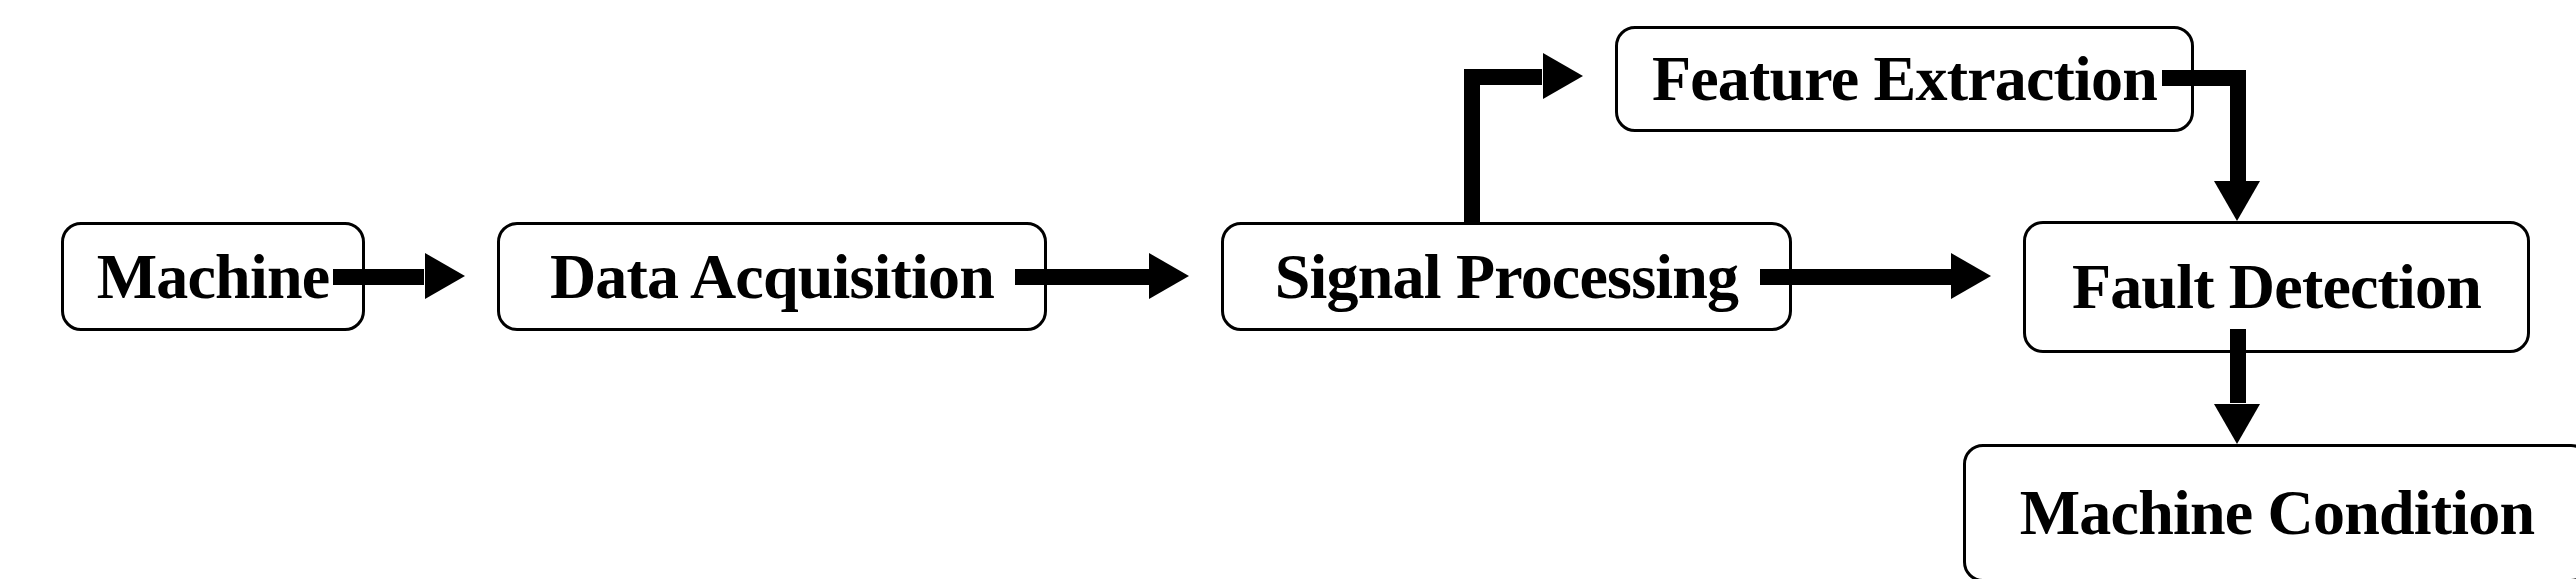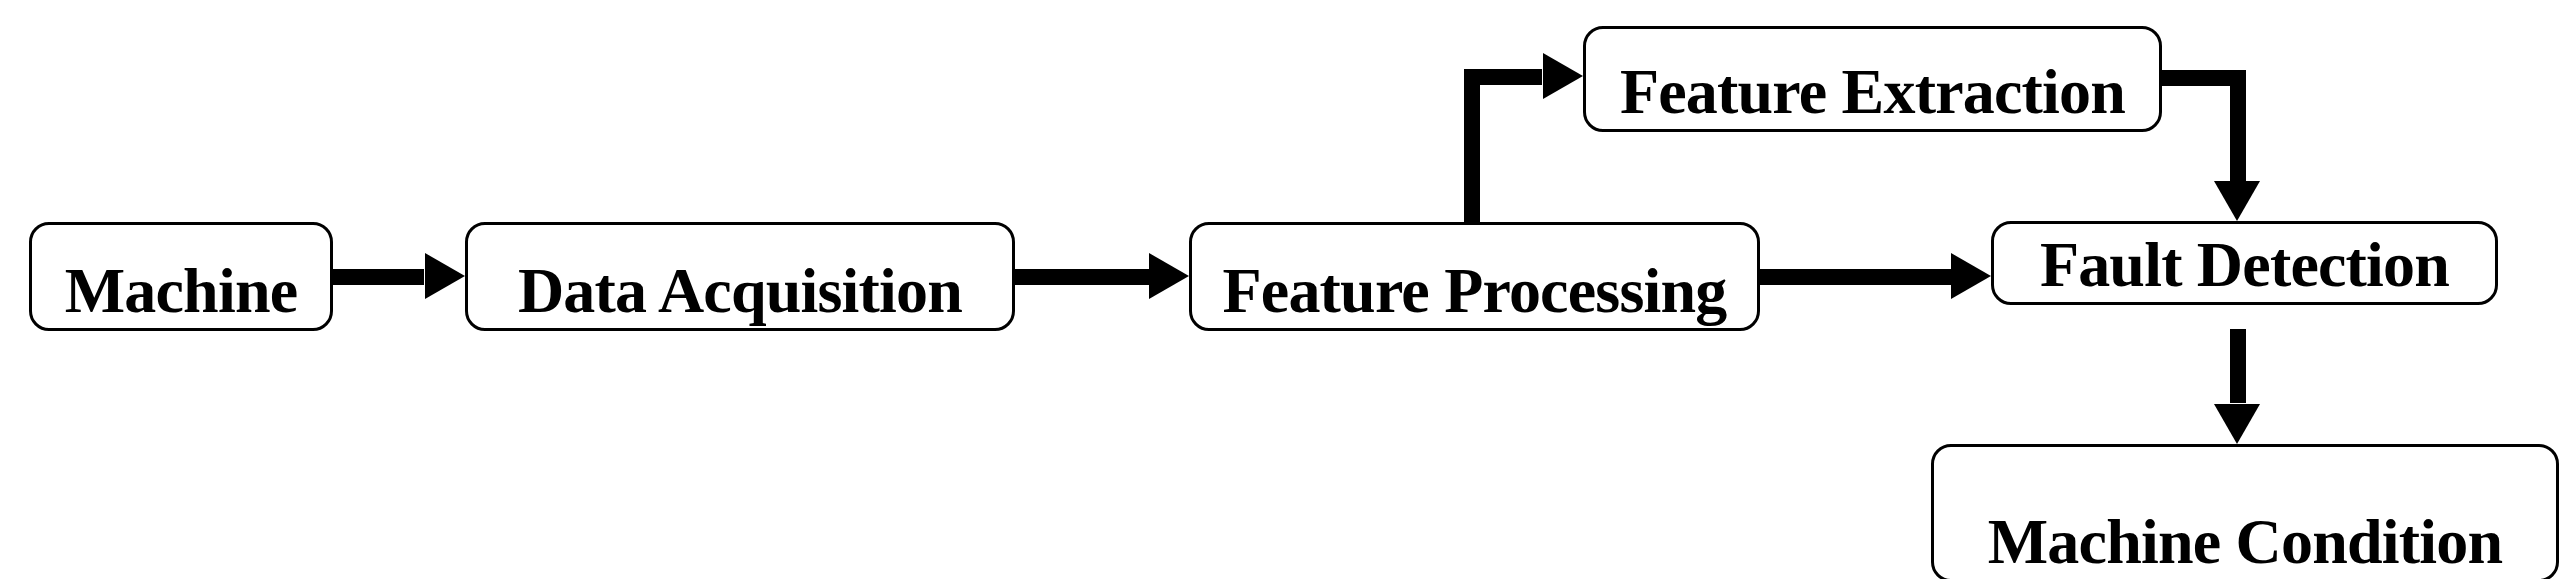--- a/index.html
+++ b/index.html
@@ -11,63 +11,64 @@
     overflow: hidden;
     font-family: "Liberation Serif", serif;
   }
   .node {
     position: absolute;
     box-sizing: border-box;
     background: #ffffff;
     border: 3.1px solid #000000;
     border-radius: 20px;
     display: flex;
-    align-items: flex-end;
+    align-items: center;
     justify-content: center;
     font-weight: 700;
     font-size: 64px;
     color: #000000;
     white-space: nowrap;
     letter-spacing: -0.8px;
+    margin-left: 32px;
   }
   .shaft { position: absolute; background: #000000; }
   .head-right {
     position: absolute; width: 0; height: 0;
     border-top: 23px solid transparent;
     border-bottom: 23px solid transparent;
     border-left: 40px solid #000000;
   }
   .head-down {
     position: absolute; width: 0; height: 0;
     border-left: 23px solid transparent;
     border-right: 23px solid transparent;
     border-top: 40px solid #000000;
   }
 
   
   #node-machine            { left: 29px;   top: 222px; width: 304px; height: 109px; }
   #node-data-acquisition   { left: 465px;  top: 222px; width: 550px; height: 109px; }
   #node-signal-processing  { left: 1189px; top: 222px; width: 571px; height: 109px; }
   #node-feature-extraction { left: 1583px; top: 25.6px;  width: 579px; height: 106px; }
-  #node-fault-detection    { left: 1991px; top: 221px; width: 507px; height: 84px; }
+  #node-fault-detection    { left: 1991px; top: 221px; width: 507px; height: 132px; }
   #node-machine-condition  { left: 1931px; top: 444px; width: 628px; height: 138px; }
 </style>
 </head>
 <body>
 
 <div id="canvas">
 
   <div class="node" id="node-machine">
     <span>Machine</span>
   </div>
   <div class="node" id="node-data-acquisition">
     <span>Data Acquisition</span>
   </div>
   <div class="node" id="node-signal-processing">
-    <span>Feature Processing</span>
+    <span>Signal Processing</span>
   </div>
   <div class="node" id="node-feature-extraction">
     <span>Feature Extraction</span>
   </div>
   <div class="node" id="node-fault-detection">
     <span>Fault Detection</span>
   </div>
   <div class="node" id="node-machine-condition">
     <span>Machine Condition</span>
   </div>

